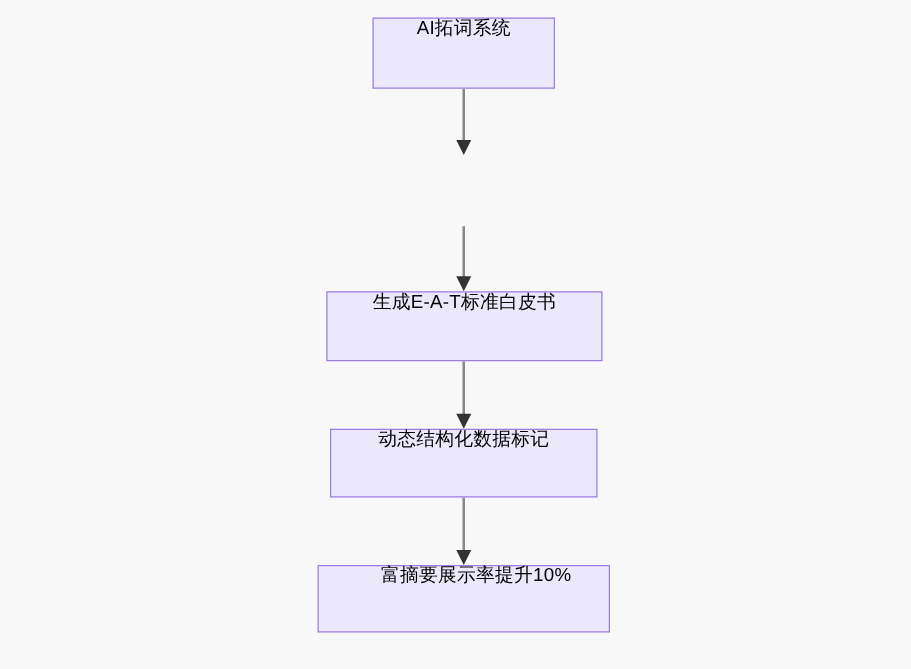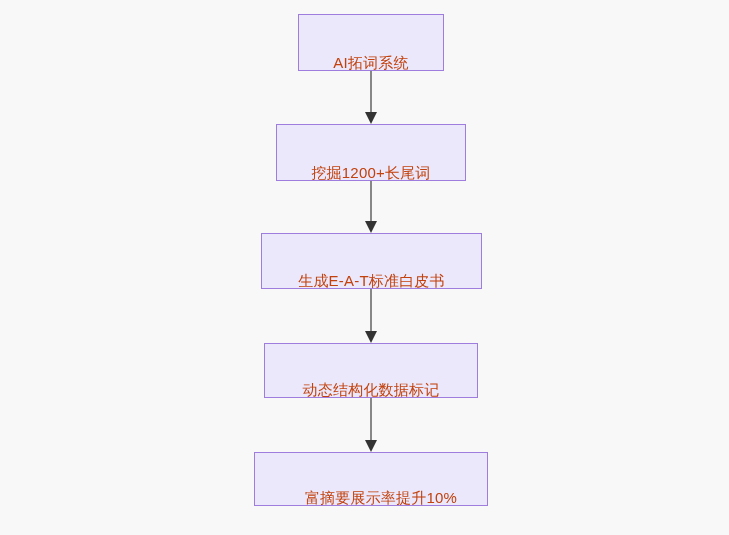--- a/index.html
+++ b/index.html
@@ -20,23 +20,23 @@
     height: 535px;
   }
 
   .node {
     position: absolute;
     box-sizing: border-box;
     background: #ebe8fb;
     border: 1.5px solid #9f7ddf;
     border-radius: 0;
     display: flex;
-    align-items: flex-end;
+    align-items: flex-start;
     justify-content: center;
-    color: #c2410c;
+    color: #000000;
     font-size: 15px;
     line-height: 1;
     letter-spacing: 0.2px;
     white-space: nowrap;
   }
 
   .node-label {
     display: block;
   }
 
@@ -90,23 +90,20 @@
     <g>
       <line class="edge-line" x1="371" y1="398" x2="371" y2="443"></line>
       <polygon class="edge-head" points="371,452 365,440 377,440"></polygon>
     </g>
   </svg>
 
   <div class="node node-1">
     <span class="node-label">AI拓词系统</span>
   </div>
 
-  <div class="node node-2">
-    <span class="node-label">挖掘1200+长尾词</span>
-  </div>
 
   <div class="node node-4">
     <span class="node-label">动态结构化数据标记</span>
   </div>
 
   <div class="node node-3">
     <span class="node-label">生成E-A-T标准白皮书</span>
   </div>
 
   <div class="node node-5">

